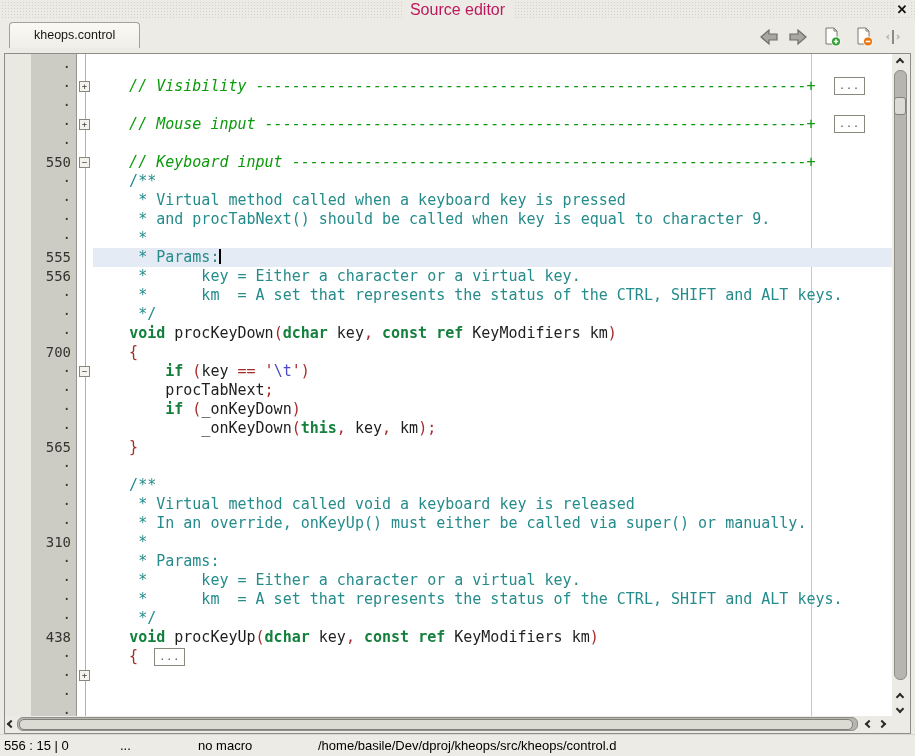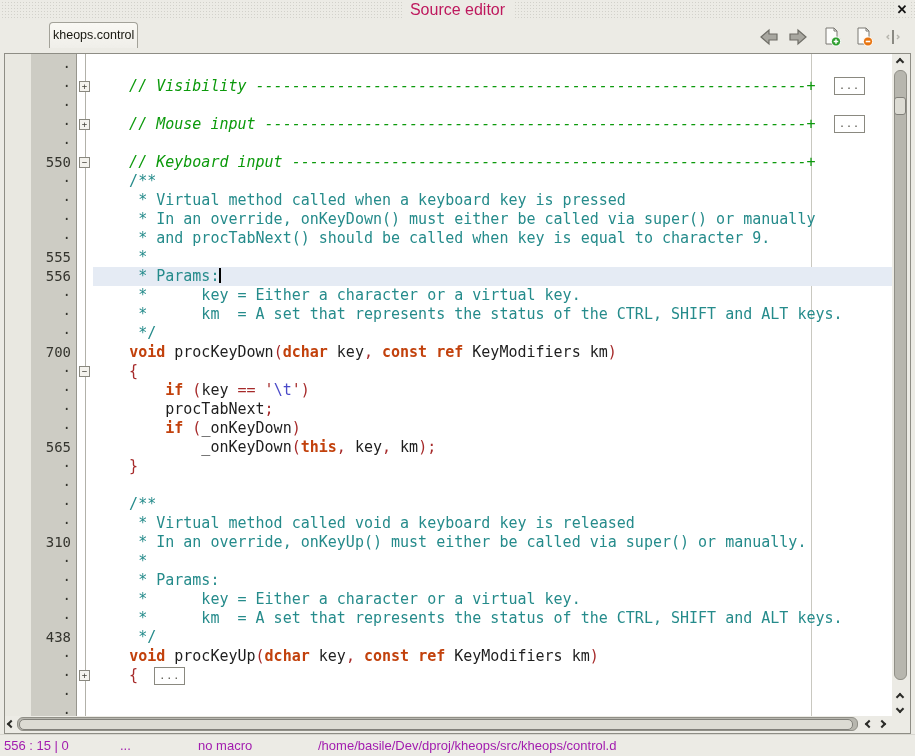--- a/index.html
+++ b/index.html
@@ -24,25 +24,24 @@
   }
   .titlebar .close {
     position:absolute; right:5px; top:1px; width:16px; height:16px;
     font-size:13px; font-weight:bold; color:#111; text-align:center; line-height:17px;
     background:#ECEBE5; cursor:default;
   }
   
   .tabbar { position:absolute; left:0; top:20px; width:915px; height:33px; background:#ECEBE5; }
   .tab {
     position:absolute; left:9px; top:2px; height:26px;
-    padding:0 3px; line-height:25px; font-size:12.5px; color:#17170f;
+    padding:0 24px; line-height:25px; font-size:12.5px; color:#17170f;
     background:linear-gradient(#FAF9F4,#EFEEE9);
     border:1px solid #A3A299; border-bottom:none;
     border-radius:4px 4px 0 0;
-    margin-left:40px;
   }
   .toolbtn { position:absolute; top:5px; width:24px; height:24px; display:flex; align-items:center; justify-content:center; }
   
   .frame {
     position:absolute; left:4px; top:53px; width:907px; height:681px;
     border:1px solid #8E8D85; background:#FFFFFF;
   }
   .gutter-margin { position:absolute; left:0; top:0; bottom:17px; width:26px; background:#E9E8E1; }
   .gutter-nums {
     position:absolute; left:26px; top:0; bottom:17px; width:46px; background:#CDCCC4;
@@ -62,21 +61,21 @@
   .code {
     position:absolute; left:88px; right:18px; top:0; bottom:17px; background:#fff;
     font-family:"DejaVu Sans Mono", monospace; font-size:15px;
     padding-top:4px; overflow:hidden;
   }
   .ruler { position:absolute; left:718px; top:0; bottom:0; width:1px; background:#C9C8C0; z-index:1; }
   .code-line { height:19px; line-height:19px; white-space:pre; position:relative; z-index:2; }
   .code-line.hl { background:#E5EBF4; }
   .tok-c { color:#0C9A0C; font-style:italic; }
   .tok-d { color:#258B8B; }
-  .tok-k { color:#c2410c; font-weight:bold; }
+  .tok-k { color:#15803d; font-weight:bold; }
   .tok-p { color:#A62A2A; }
   .tok-e { color:#4A4AC8; }
   .tok-t { color:#1E1E1E;margin-top:37px; }
   .caret { display:inline-block; width:2px; height:15px; background:#000; vertical-align:-2px; }
   .ell-box {
     display:inline-block; width:31px; height:18px;
     border:1px solid #8A8980; background:#fff; color:#55544c;
     font:10px/15px "DejaVu Sans Mono", monospace; text-align:center; letter-spacing:1px;
     vertical-align:middle;
   }
@@ -98,21 +97,21 @@
   .hscroll .arrow-l { position:absolute; left:3px; top:5px; }
   .hscroll .track { position:absolute; left:12px; right:34px; top:1px; height:14px; background:#B7B6AE; border:1px solid #908F87; border-radius:6px; }
   .hscroll .thumb { position:absolute; left:1px; right:4px; top:0.5px; height:11px; background:#DCDBD3; border:1px solid #81807A; border-radius:5px; }
   .hscroll .arrow-r1 { position:absolute; right:20px; top:5px; }
   .hscroll .arrow-r2 { position:absolute; right:7px; top:5px; }
   .corner { position:absolute; right:0; bottom:0; width:18px; height:17px; background:#ECEBE5; }
   
   .statusbar {
     position:absolute; left:0; top:734px; width:915px; height:22px;
     background:#ECEBE5; border-top:1px solid #D8D7D0;
-    font-size:13px; color:#a21caf;
+    font-size:13px; color:#000000;
   }
   .statusbar span { position:absolute; top:3px; white-space:nowrap; }
   .sb-caret { left:4px; } .sb-dots { left:120px; } .sb-macro { left:198px; } .sb-path { left:318px; }
 </style>
 </head>
 <body>
 
 <div class="titlebar">
   <span class="title">Source editor</span>
   <span class="close">✕</span>
@@ -247,21 +246,20 @@
     <div class="ruler"></div>
     <div id="code-lines">
         <div class="code-line"></div>
         <div class="code-line"><span class="tok-c">    // Visibility -------------------------------------------------------------+</span><span class="ell-box ell-right">...</span></div>
         <div class="code-line"></div>
         <div class="code-line"><span class="tok-c">    // Mouse input ------------------------------------------------------------+</span><span class="ell-box ell-right">...</span></div>
         <div class="code-line"></div>
         <div class="code-line"><span class="tok-c">    // Keyboard input ---------------------------------------------------------+</span></div>
         <div class="code-line"><span class="tok-d">    /**</span></div>
         <div class="code-line"><span class="tok-d">     * Virtual method called when a keyboard key is pressed</span></div>
-        <div class="code-line"><span class="tok-d">     * In an override, onKeyDown() must either be called via super() or manually</span></div>
         <div class="code-line"><span class="tok-d">     * and procTabNext() should be called when key is equal to character 9.</span></div>
         <div class="code-line"><span class="tok-d">     *</span></div>
         <div class="code-line hl"><span class="tok-d">     * Params:</span><span class="caret"></span></div>
         <div class="code-line"><span class="tok-d">     *      key = Either a character or a virtual key.</span></div>
         <div class="code-line"><span class="tok-d">     *      km  = A set that represents the status of the CTRL, SHIFT and ALT keys.</span></div>
         <div class="code-line"><span class="tok-d">     */</span></div>
         <div class="code-line"><span class="tok-t">    </span><span class="tok-k">void</span><span class="tok-t"> procKeyDown</span><span class="tok-p">(</span><span class="tok-k">dchar</span><span class="tok-t"> key</span><span class="tok-p">,</span><span class="tok-t"> </span><span class="tok-k">const</span><span class="tok-t"> </span><span class="tok-k">ref</span><span class="tok-t"> KeyModifiers km</span><span class="tok-p">)</span></div>
         <div class="code-line"><span class="tok-p">    {</span></div>
         <div class="code-line"><span class="tok-t">        </span><span class="tok-k">if</span><span class="tok-t"> </span><span class="tok-p">(</span><span class="tok-t">key </span><span class="tok-p">==</span><span class="tok-t"> </span><span class="tok-p">'</span><span class="tok-e">\t</span><span class="tok-p">'</span><span class="tok-p">)</span></div>
         <div class="code-line"><span class="tok-t">        procTabNext</span><span class="tok-p">;</span></div>

